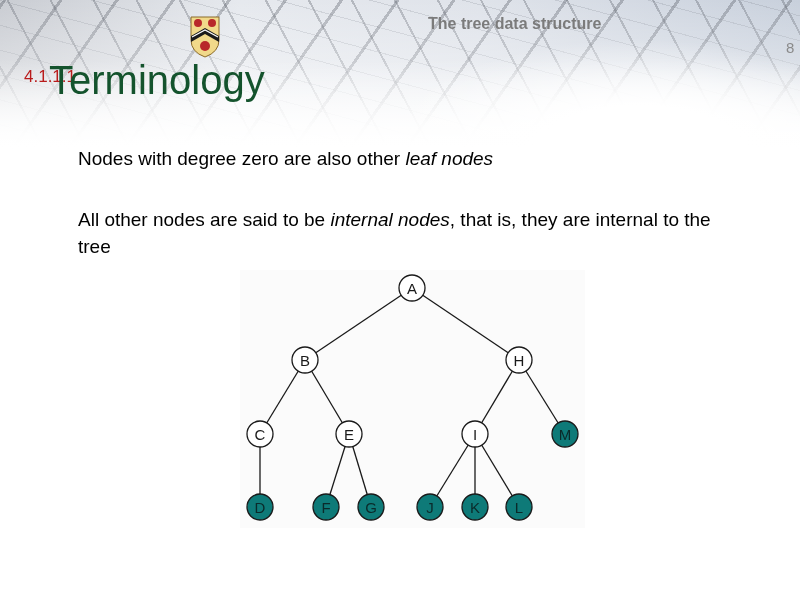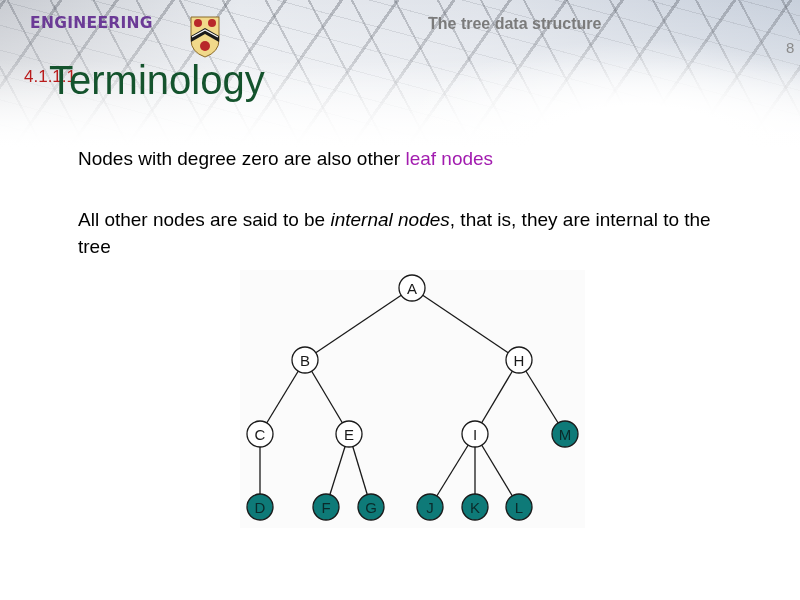--- a/index.html
+++ b/index.html
@@ -46,34 +46,33 @@
     position: absolute; left: 24px; top: 67px; font-size: 17px; color: #b91c1c;
   }
   .slide-title {
     position: absolute; left: 49px; top: 58px; font-size: 40px; color: #14532d;
   }
   .body-text {
     position: absolute; left: 78px; font-size: 19px; color: #000; line-height: 27px;
   }
   .p1 { top: 145px; }
   .p2 { top: 206px; width: 640px; }
-  .leaf { color: #a21caf; }
+  .leaf { color: #000000; font-style: italic; }
   .internal { font-style: italic; }
   .tree { position: absolute; left: 0; top: 0; }
   .tree-bg { position: absolute; left: 240px; top: 270px; width: 345px; height: 258px; background: #fbfbfb; }
 </style>
 </head>
 <body>
 
 <div class="banner"></div>
 <div class="banner-fade"></div>
 <div class="banner-fade-left"></div>
 
 <div class="logo">
-  <div class="logo-sub">ENGINEERING</div>
 </div>
 <svg class="crest" width="30" height="42" viewBox="0 0 30 42">
   <path d="M1 1 H29 V24 Q29 36 15 41 Q1 36 1 24 Z" fill="#f1d98a" stroke="#8a6a2a" stroke-width="1"></path>
   <path d="M1 20 L15 12 L29 20 L29 26 L15 18 L1 26 Z" fill="#1a1a1a"></path>
   <path d="M2 21 L15 14 L28 21" fill="none" stroke="#ffffff" stroke-width="1.2"></path>
   <circle cx="8" cy="7" r="4" fill="#b8282a"></circle>
   <circle cx="22" cy="7" r="4" fill="#b8282a"></circle>
   <circle cx="15" cy="30" r="5" fill="#b8282a"></circle>
 </svg>
 

